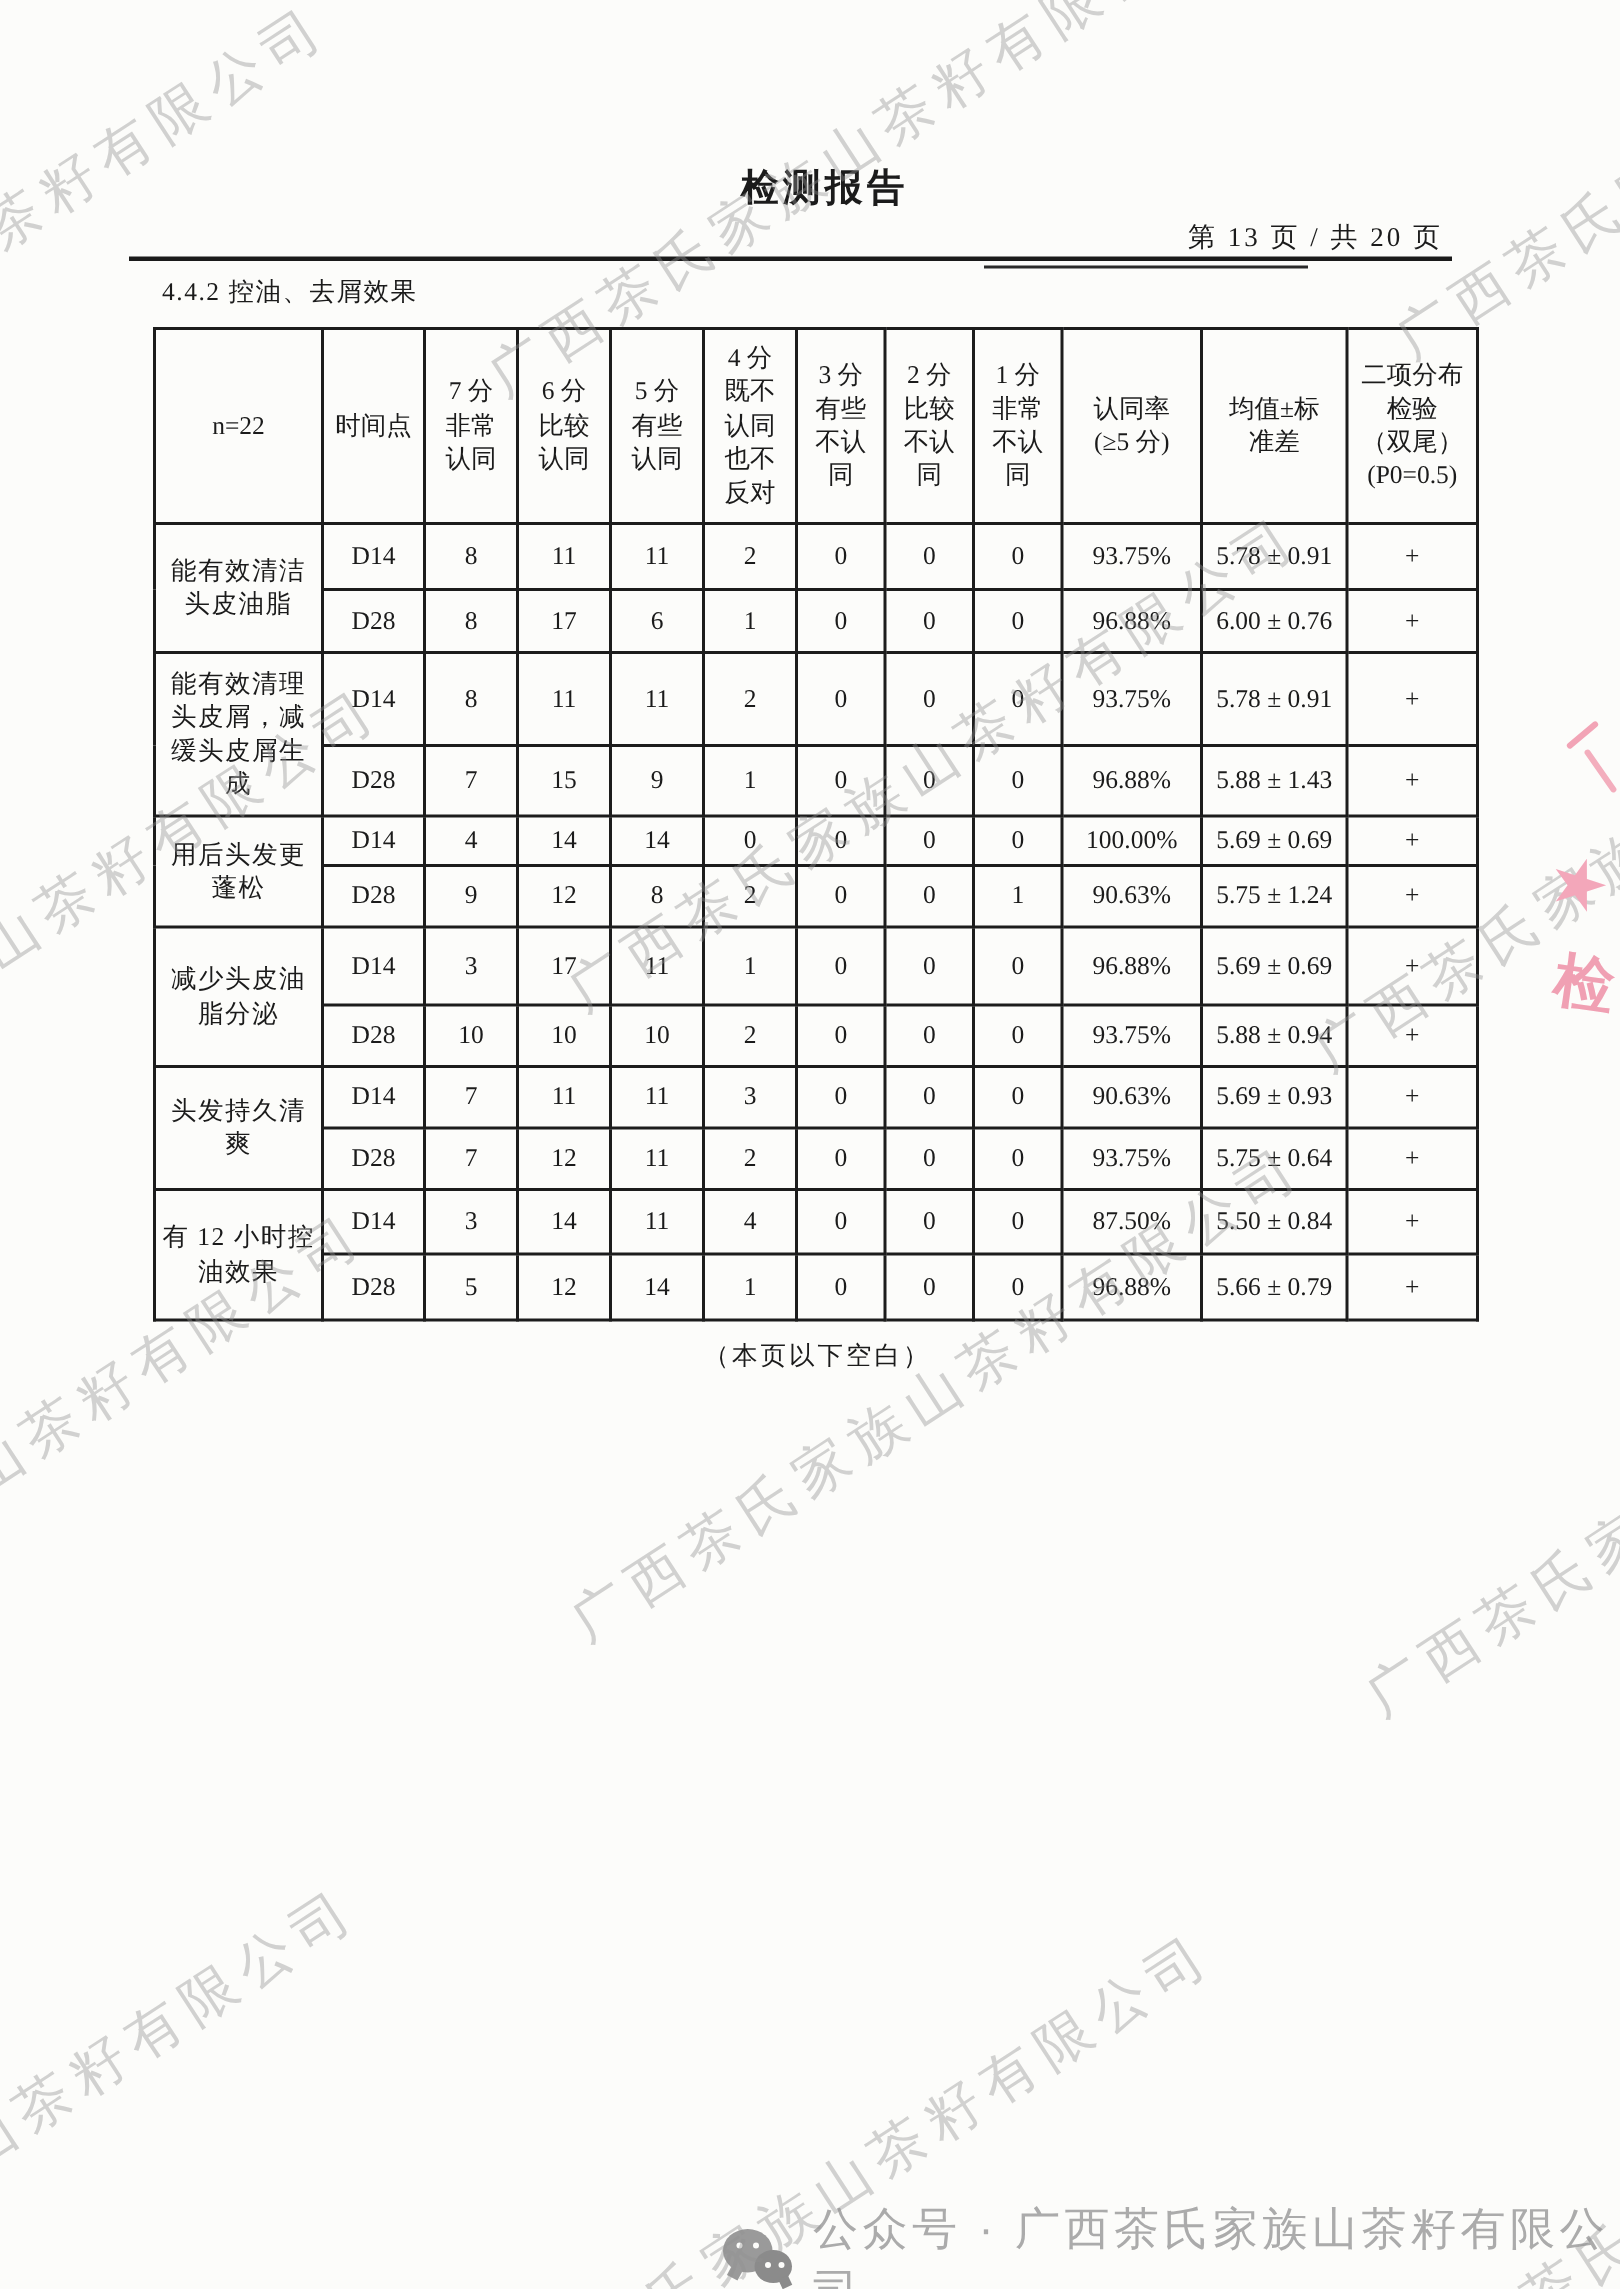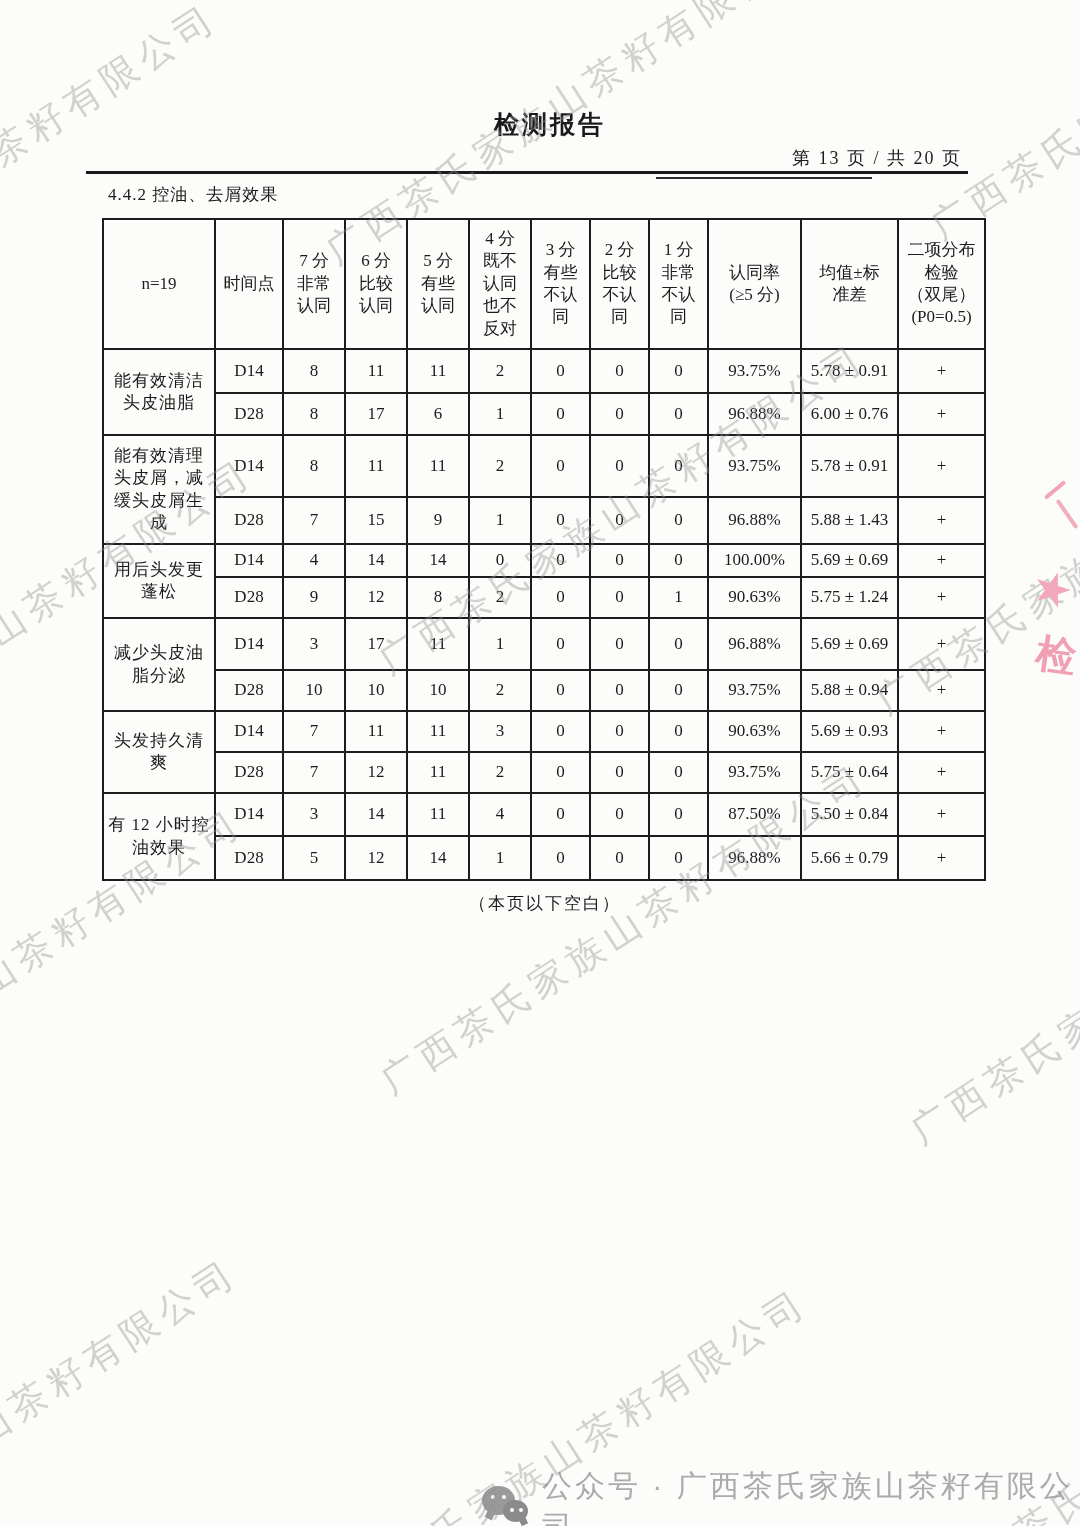--- a/index.html
+++ b/index.html
@@ -112,21 +112,21 @@
           <col style="width: 62px;">
           <col style="width: 59px;">
           <col style="width: 59px;">
           <col style="width: 59px;">
           <col style="width: 93px;">
           <col style="width: 97px;">
           <col style="width: 87px;">
         </colgroup>
         <thead>
           <tr>
-            <th>n=19</th>
+            <th>n=22</th>
             <th>时间点</th>
             <th>7 分<br>非常<br>认同</th>
             <th>6 分<br>比较<br>认同</th>
             <th>5 分<br>有些<br>认同</th>
             <th>4 分<br>既不<br>认同<br>也不<br>反对</th>
             <th>3 分<br>有些<br>不认<br>同</th>
             <th>2 分<br>比较<br>不认<br>同</th>
             <th>1 分<br>非常<br>不认<br>同</th>
             <th>认同率<br>(≥5 分)</th>
             <th>均值±标<br>准差</th>

